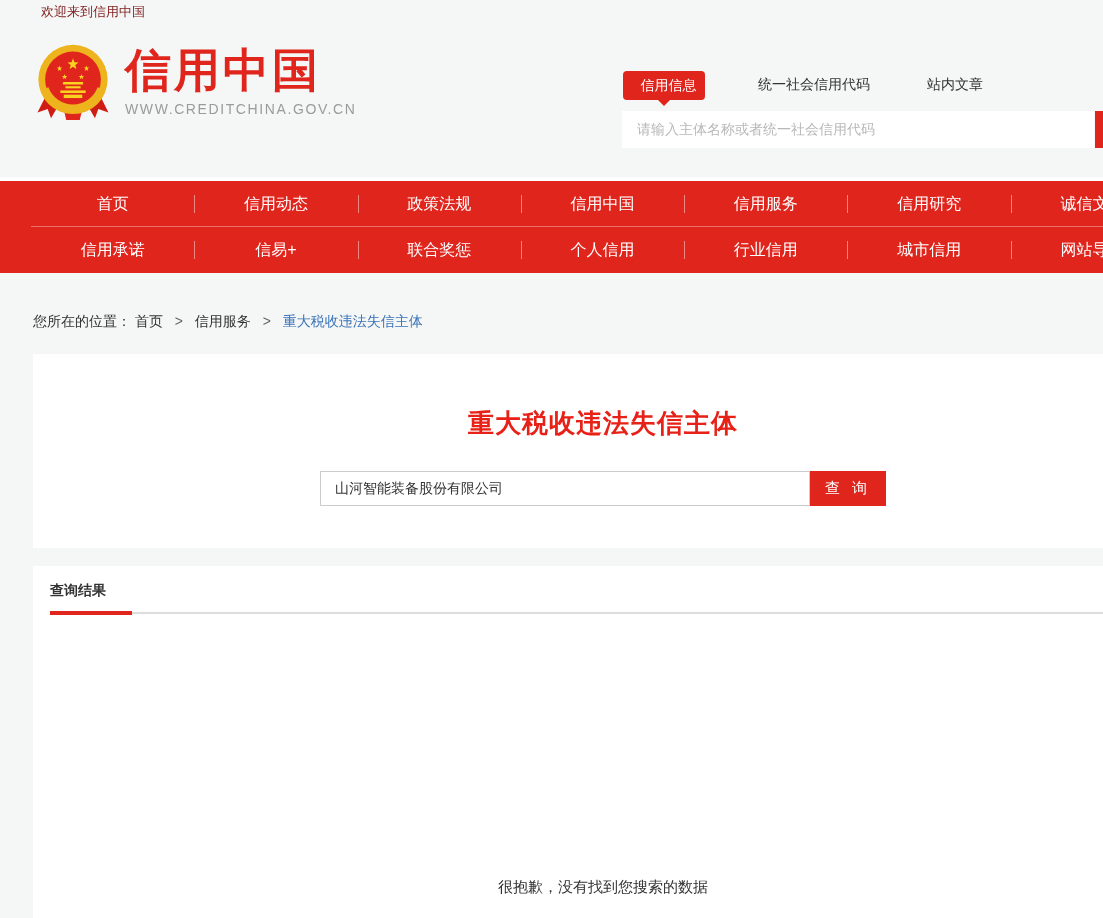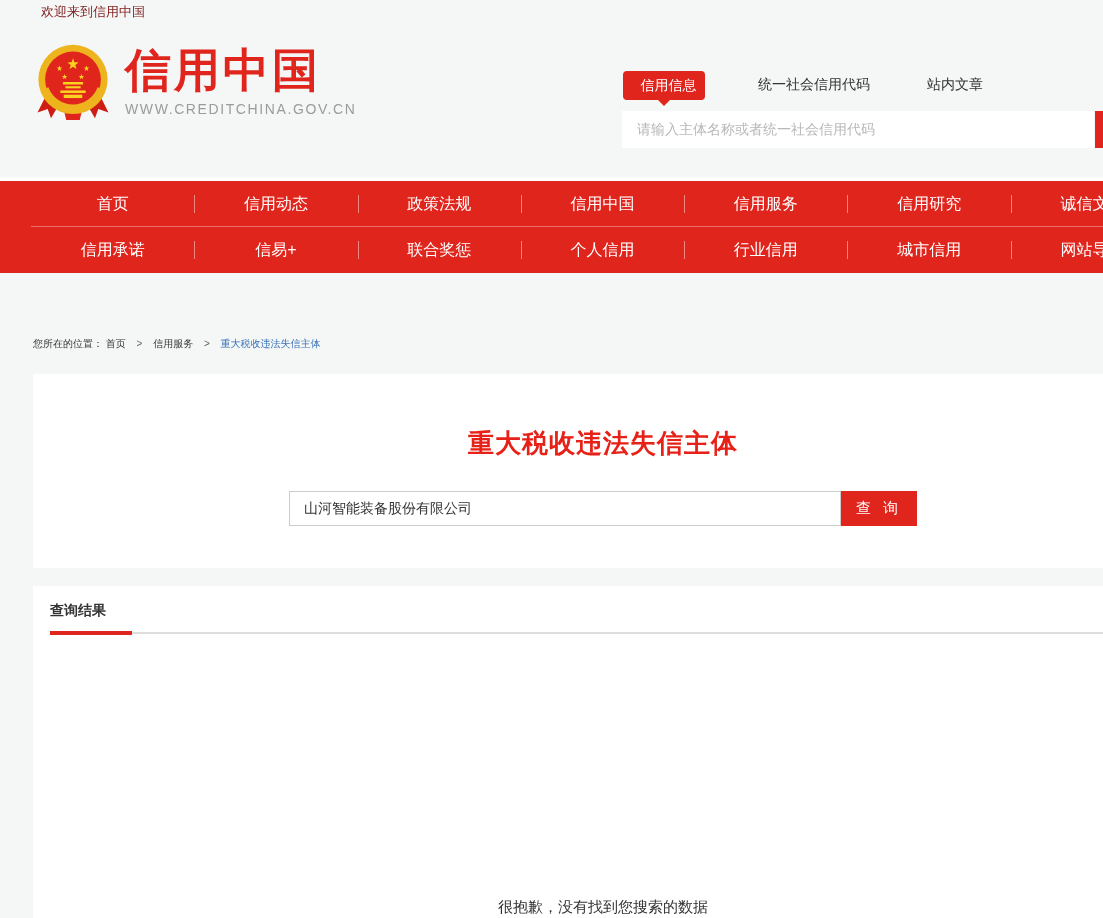--- a/index.html
+++ b/index.html
@@ -47,31 +47,31 @@
   .nav-row.first { border-bottom:1px solid rgba(255,255,255,0.35); }
   .nav-row li {
     position:relative; width:163.3px; text-align:center; line-height:45px;
     color:#fff; font-size:16px; cursor:pointer; white-space:nowrap;
   }
   .nav-row li + li::before {
     content:""; position:absolute; left:0; top:14px; width:1px; height:18px;
     background:rgba(255,255,255,0.45);
   }
   
-  .breadcrumb { margin:64px 0 0 33px; font-size:10px; color:#333; }
+  .breadcrumb { margin:40px 0 0 33px; font-size:14px; color:#333; }
   .breadcrumb .sep { margin:0 8px; color:#666; }
   .crumb { cursor:pointer; }
   .crumb.current { color:#3a74b8; }
   
   .panel { background:#fff; width:1140px; margin-left:33px; }
   .query-panel { margin-top:23px; height:194px; }
   .query-title { padding-top:52px; text-align:center; font-size:26px; font-weight:bold; color:#e72117; letter-spacing:1px; }
   .query-row { margin-top:30px; display:flex; justify-content:center; }
   .query-row input {
-    width:552px; height:35px; border:1px solid #ccc; background:#fff; outline:none;
+    width:490px; height:35px; border:1px solid #ccc; background:#fff; outline:none;
     padding:0 14px; font-size:14px; color:#333;
     font-family:"Liberation Sans","DejaVu Sans",sans-serif;
   }
   .query-btn {
     width:76px; height:35px; border:none; background:#e0251d; color:#fff;
     font-size:15px; letter-spacing:4px; cursor:pointer; 
     font-family:"Liberation Sans","DejaVu Sans",sans-serif;
   }
   
   .results-panel { margin-top:18px; height:600px; padding-top:15px; }

